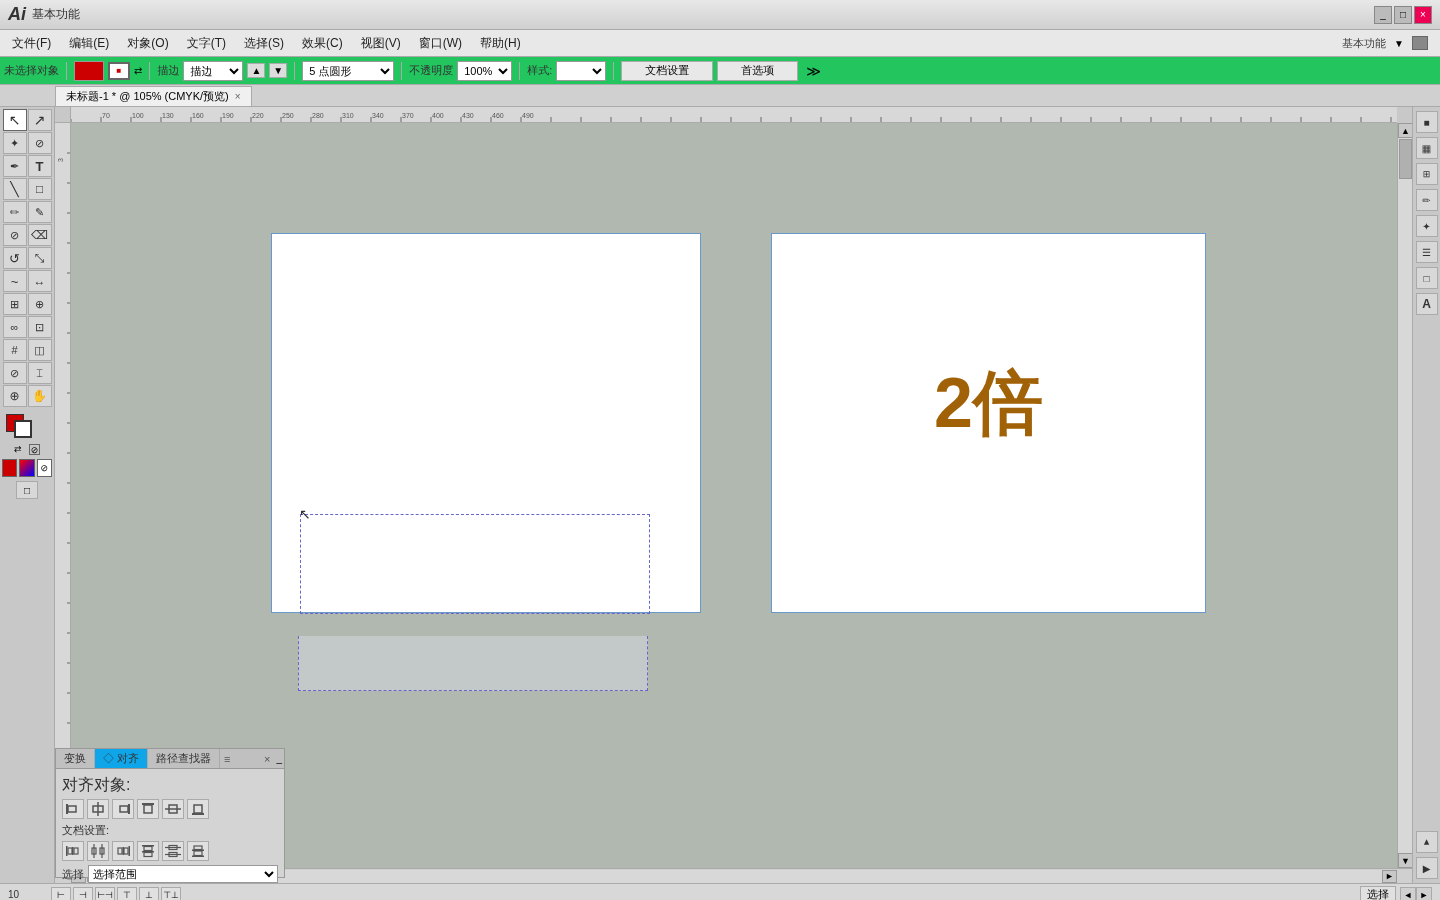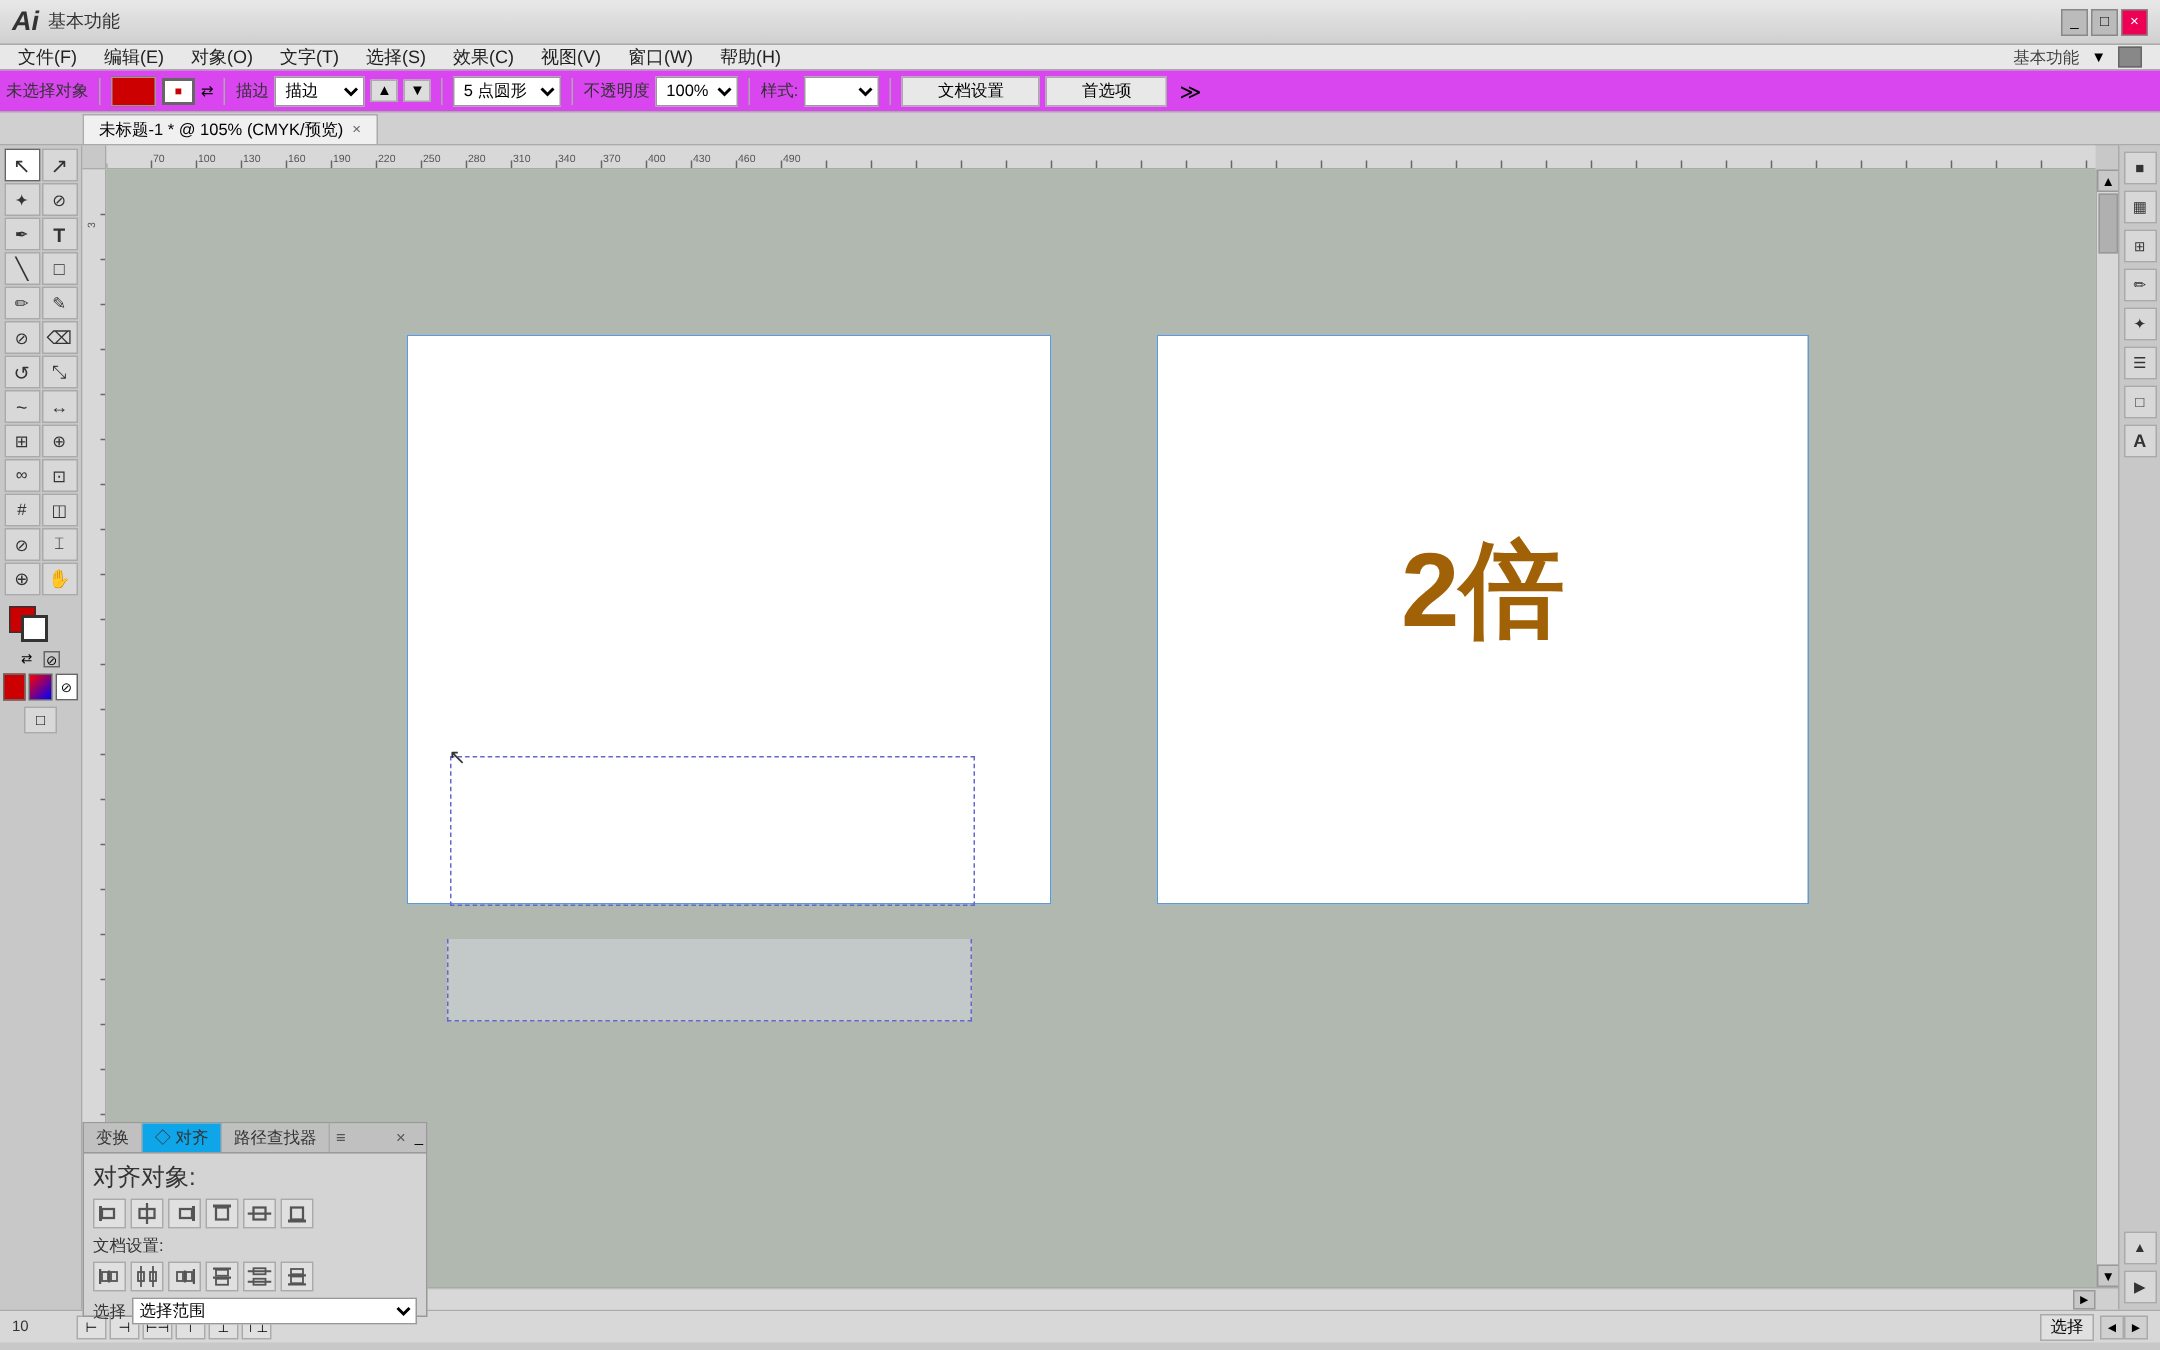--- a/index.html
+++ b/index.html
@@ -46,21 +46,21 @@
       display: flex;
       align-items: center;
       justify-content: center;
       font-size: 10px;
       cursor: pointer;
     }
     .title-btn.close { background: #e05; color: white; }
 
     
     #menubar {
-      height: 17px;
+      height: 27px;
       background: #e8e8e8;
       border-bottom: 1px solid #aaa;
       display: flex;
       align-items: center;
       padding: 0 4px;
       gap: 2px;
     }
     .menu-item {
       padding: 2px 8px;
       font-size: 12px;
@@ -76,21 +76,21 @@
       padding-right: 8px;
     }
     #workspace-label {
       font-size: 11px;
       color: #444;
     }
 
     
     #toolbar {
       height: 28px;
-      background: #d946ef;
+      background: #22c55e;
       border-bottom: 1px solid #aaa;
       display: flex;
       align-items: center;
       padding: 0 4px;
       gap: 4px;
     }
     .toolbar-item {
       display: flex;
       align-items: center;
       gap: 2px;
@@ -483,21 +483,21 @@
   </div>
   <span style="font-size:10px;cursor:pointer;">⇄</span>
   <div class="toolbar-divider"></div>
   <span class="toolbar-label">描边</span>
   <select class="toolbar-select" style="width:60px;">
     <option>描边</option>
   </select>
   <span style="font-size:10px;cursor:pointer;border:1px solid #aaa;background:#ddd;padding:1px 3px;">▲</span>
   <span style="font-size:10px;cursor:pointer;border:1px solid #aaa;background:#ddd;padding:1px 3px;">▼</span>
   <div class="toolbar-divider"></div>
-  <select class="toolbar-select" style="width:72px;">
+  <select class="toolbar-select" style="width:92px;">
     <option>5 点圆形</option>
   </select>
   <div class="toolbar-divider"></div>
   <span class="toolbar-label">不透明度</span>
   <select class="toolbar-select" style="width:55px;">
     <option>100%</option>
   </select>
   <div class="toolbar-divider"></div>
   <span class="toolbar-label">样式:</span>
   <select class="toolbar-select" style="width:40px;">

